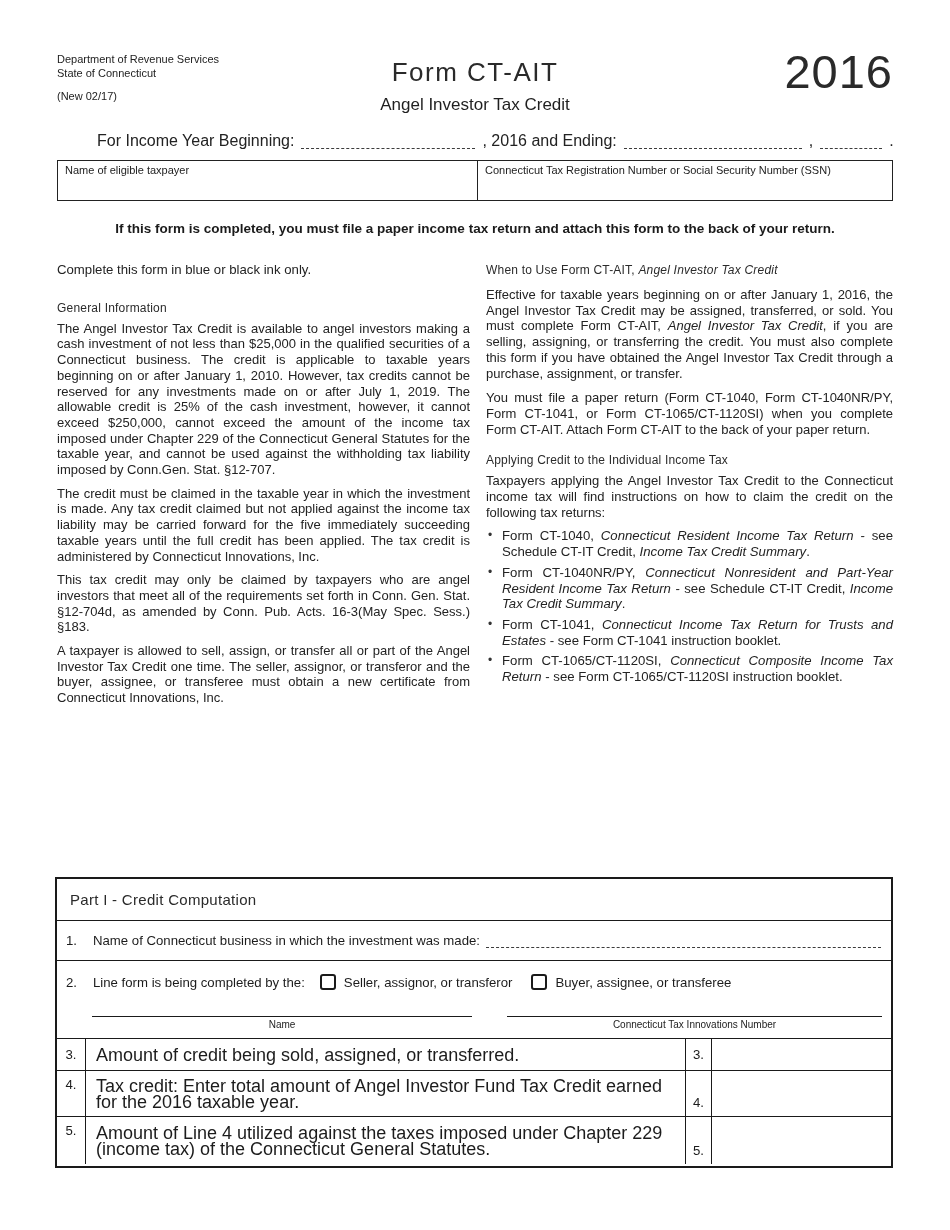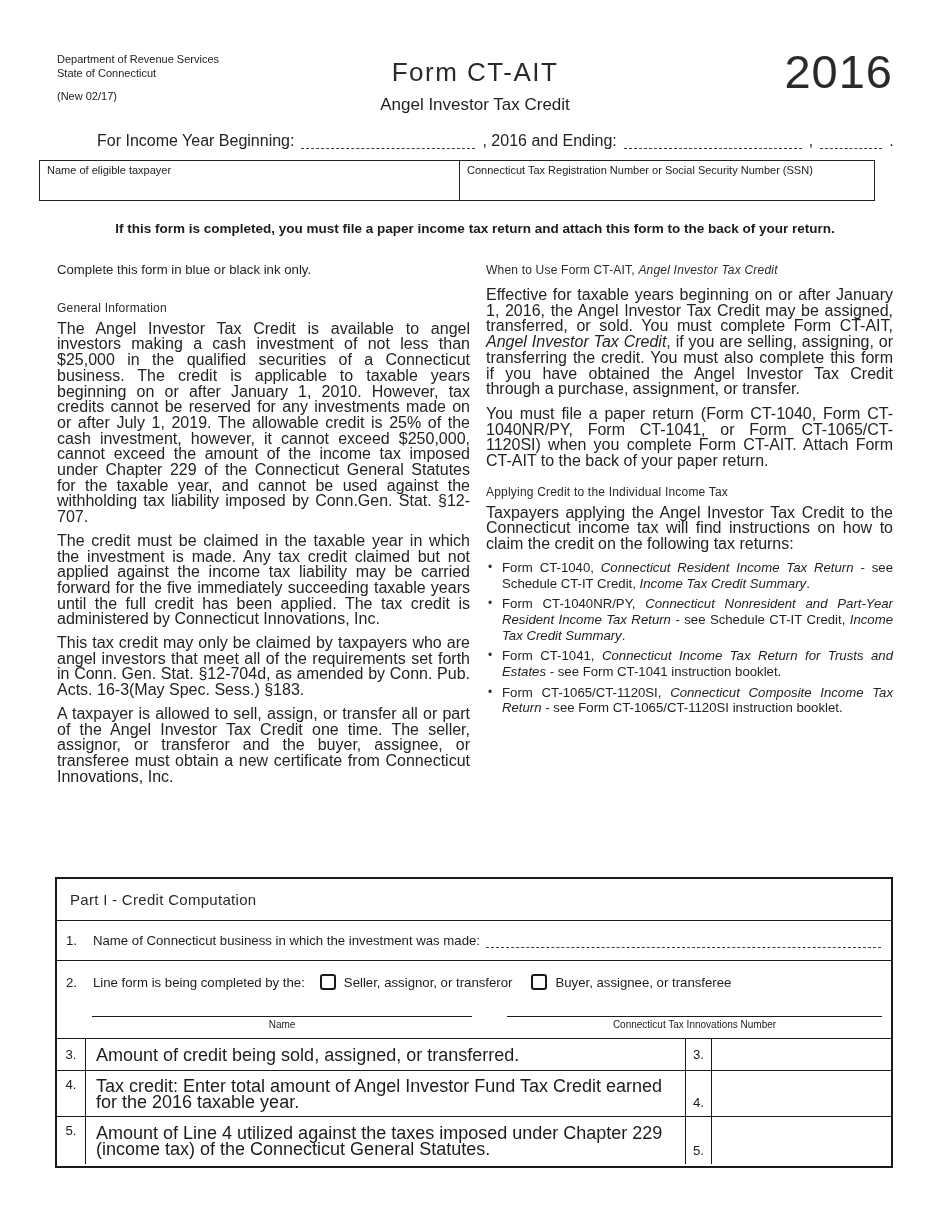--- a/index.html
+++ b/index.html
@@ -18,31 +18,31 @@
   .hdr-revision { margin-top:9px; }
   .hdr-title-block { position:absolute; left:0; right:0; top:57px; text-align:center; }
   .hdr-form-title { font-size:26px; letter-spacing:1.5px; color:#2a2a2a; font-weight:normal; }
   .hdr-form-subtitle { font-size:17px; margin-top:7px; color:#1f1f1f; font-weight:normal; }
   .hdr-year { position:absolute; right:57px; top:44px; font-size:47px; color:#2a2a2a; letter-spacing:1px; }
   
   .income-line { position:absolute; left:97px; top:132px; font-size:16px; color:#222; display:flex; align-items:baseline; white-space:nowrap; }
   .dash-blank { display:inline-block; border-bottom:1.6px dashed #3c3c3c; height:2px; align-self:flex-end; margin:0 7px 1px 7px; }
   .dash-w1 { width:174px; } .dash-w2 { width:178px; } .dash-w3 { width:62px; }
   
-  .taxpayer-box { position:absolute; left:39px; top:160px; width:836px; height:41px; border:1.6px solid #222; display:flex; }
+  .taxpayer-box { position:absolute; left:57px; top:160px; width:836px; height:41px; border:1.6px solid #222; display:flex; }
   .taxpayer-cell { padding:3px 7px; font-size:11px; color:#222; }
   .taxpayer-cell.name { width:420px; border-right:1.6px solid #222; }
   .taxpayer-cell.id { flex:1; }
   
   .notice { position:absolute; left:0; right:0; top:221px; text-align:center; font-size:13.5px; font-weight:bold; color:#1b1b1b; }
   
   .columns { position:absolute; left:57px; top:260px; width:836px; display:flex; gap:16px;justify-content:space-between; }
   .col-left { width:413px; }
   .col-right { width:407px; }
-  .body-p { font-size:16px; line-height:15.7px; text-align:justify; color:#232323; margin-bottom:8px; }
+  .body-p { font-size:13px; line-height:15.7px; text-align:justify; color:#232323; margin-bottom:8px; }
   .ink-note { font-size:13.2px; line-height:15.7px; margin:2px 0 23px 0; color:#232323; }
   .sec-heading { font-size:12px; font-weight:normal; color:#2b2b2b; letter-spacing:0.2px; margin-bottom:6px; }
   .sec-heading.justified { text-align:justify; line-height:21px; }
   .col-right .p2 { margin-top:9px; }
   .applying-heading { margin-top:16px; }
   .bullets { list-style:none; margin-top:2px; }
   .bullets li { position:relative; padding-left:16px; font-size:13.2px; line-height:15.7px; text-align:justify; color:#232323; margin-bottom:5px; }
   .bullets li::before { content:"\2022"; position:absolute; left:2px; top:0; font-size:12px; color:#333; }
   
   .part1 { position:absolute; left:55px; top:877px; width:838px; height:291px; border:2.6px solid #1a1a1a; background:#fff; }

